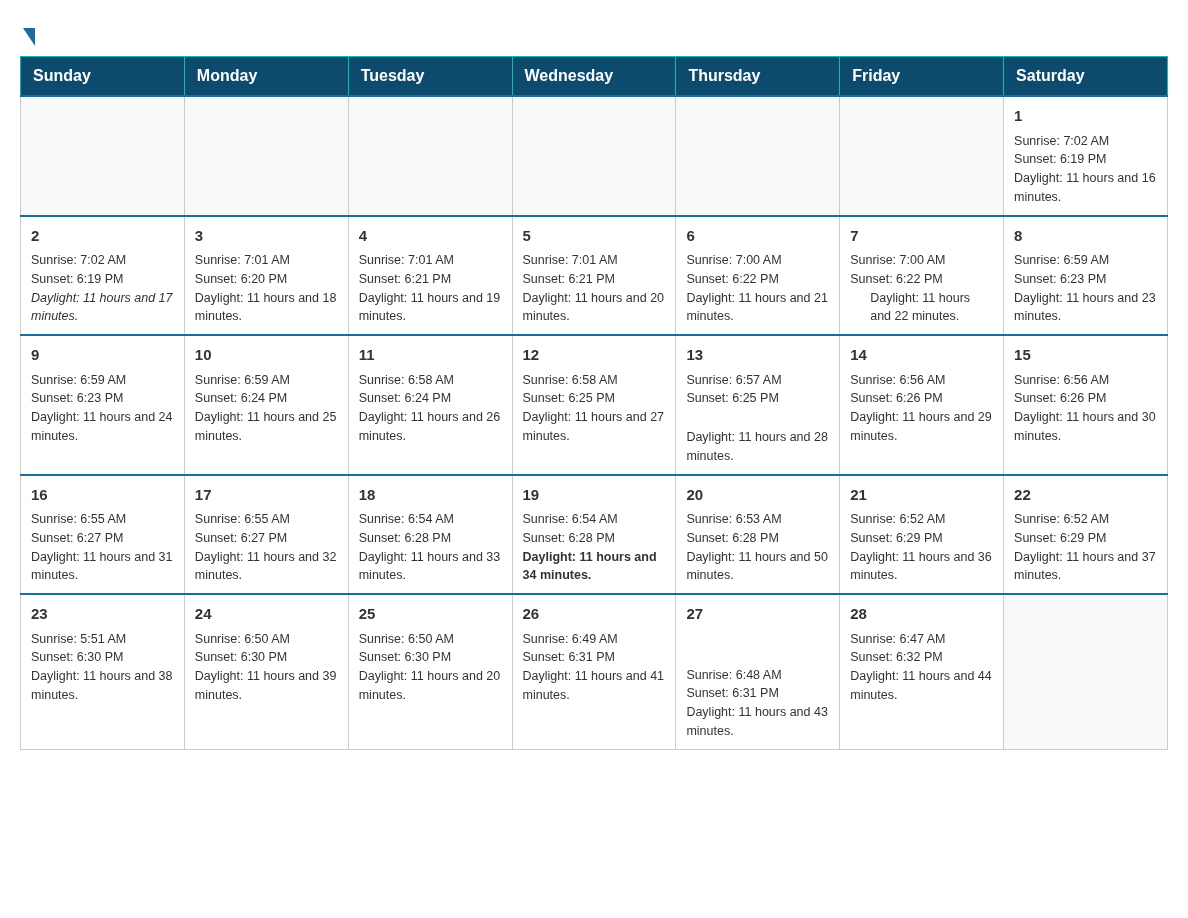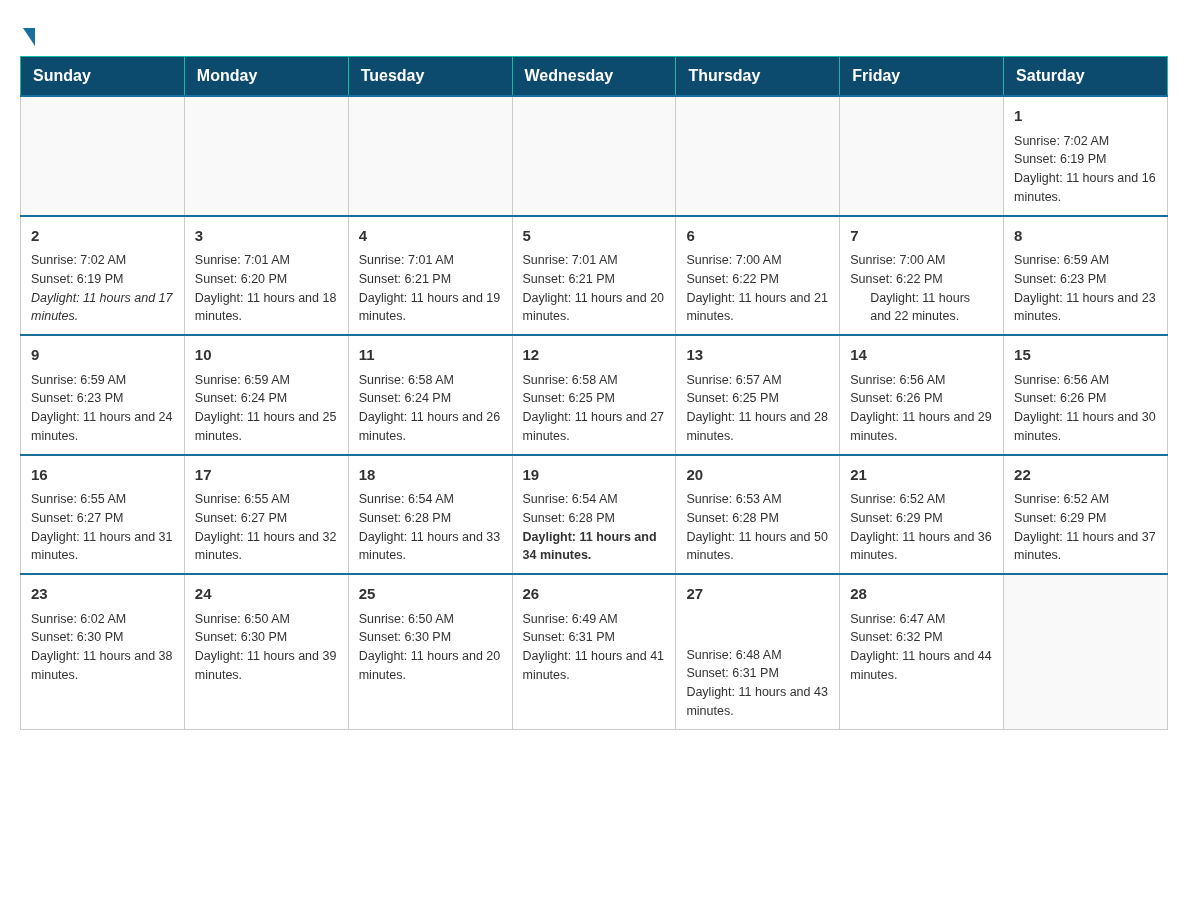--- a/index.html
+++ b/index.html
@@ -204,21 +204,21 @@
         <td>
           <span class="day-number">12</span>
           <span style="display: block;">Sunrise: 6:58 AM</span>
           <span style="display: block;">Sunset: 6:25 PM</span>
           <span style="display: block;">Daylight: 11 hours and 27 minutes.</span>
         </td>
         <td>
           <span class="day-number">13</span>
           <span style="display: block;">Sunrise: 6:57 AM</span>
           <span style="display: block;">Sunset: 6:25 PM</span>
-          <span style="display: block;">Daylight: 11 hours and 28 minutes.</span>
+          <span style="display: block; margin-top: 20px;">Daylight: 11 hours and 28 minutes.</span>
         </td>
         <td>
           <span class="day-number">14</span>
           <span style="display: block;">Sunrise: 6:56 AM</span>
           <span style="display: block;">Sunset: 6:26 PM</span>
           <span style="display: block;">Daylight: 11 hours and 29 minutes.</span>
         </td>
         <td>
           <span class="day-number">15</span>
           <span style="display: block;">Sunrise: 6:56 AM</span>
@@ -266,21 +266,21 @@
         <td>
           <span class="day-number">22</span>
           <span style="display: block;">Sunrise: 6:52 AM</span>
           <span style="display: block;">Sunset: 6:29 PM</span>
           <span style="display: block;">Daylight: 11 hours and 37 minutes.</span>
         </td>
       </tr>
       <tr>
         <td>
           <span class="day-number">23</span>
-          <span style="display: block;">Sunrise: 6:02 AM</span>
+          <span style="display: block;">Sunrise: 5:51 AM</span>
           <span style="display: block;">Sunset: 6:30 PM</span>
           <span style="display: block;">Daylight: 11 hours and 38 minutes.</span>
         </td>
         <td>
           <span class="day-number">24</span>
           <span style="display: block;">Sunrise: 6:50 AM</span>
           <span style="display: block;">Sunset: 6:30 PM</span>
           <span style="display: block;">Daylight: 11 hours and 39 minutes.</span>
         </td>
         <td>

